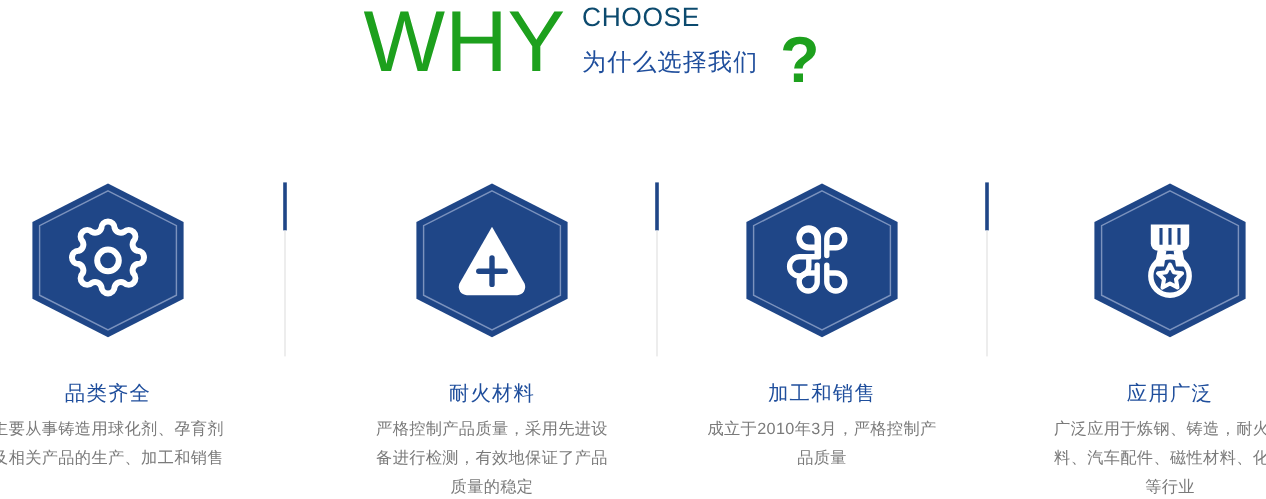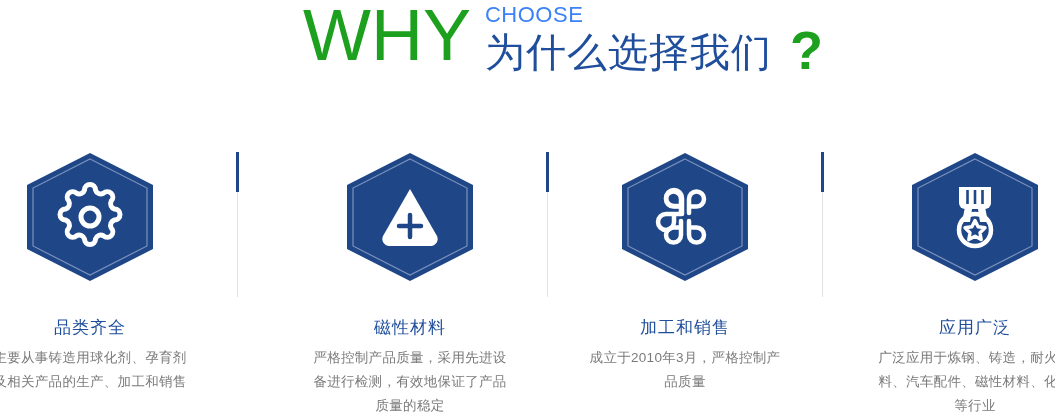--- a/index.html
+++ b/index.html
@@ -41,30 +41,30 @@
   .header-stack {
     display: flex;
     flex-direction: column;
     margin-left: 14px;
     margin-top: 2px;
   }
   .choose-word {
     font-size: 22px;
     line-height: 25px;
     font-weight: 400;
-    color: #3b82f6;
+    color: #0c4a6e;
     letter-spacing: 0.5px;
   }
   .cn-title-row {
     display: flex;
     align-items: center;
     margin-top: 2px;
   }
   .cn-title {
-    font-size: 40px;
+    font-size: 20px;
     line-height: 38px;
     color: #1f4e9c;
     font-weight: 400;
     letter-spacing: 1px;
   }
   .qmark {
     font-size: 54px;
     line-height: 46px;
     font-weight: bold;
     color: #1da01d;
@@ -187,21 +187,21 @@
           <polygon points="65,1 128,33 128,97 65,129 2,97 2,33" fill="#1f4687"></polygon>
           <polygon points="65,7 122,36 122,94 65,123 8,94 8,36" fill="none" stroke="#7b92bd" stroke-width="1.2"></polygon>
           <path d="M65,37 L92,84 a7,7 0 0 1 -6,10 L44,94 a7,7 0 0 1 -6,-10 Z" fill="#ffffff"></path>
           <g stroke="#1f4687" stroke-width="4.5" stroke-linecap="round">
             <line x1="65" y1="63" x2="65" y2="85"></line>
             <line x1="54" y1="74" x2="76" y2="74"></line>
           </g>
         </svg>
       </div>
     </div>
-    <div class="card-title">磁性材料</div>
+    <div class="card-title">耐火材料</div>
     <div class="card-desc">严格控制产品质量，采用先进设备进行检测，有效地保证了产品质量的稳定</div>
   </div>
 
   <div class="card card-2">
     <div class="hex-wrap">
       <div class="hex">
         <svg width="130" height="130" viewBox="0 0 130 130">
           <polygon points="65,1 128,33 128,97 65,129 2,97 2,33" fill="#1f4687"></polygon>
           <polygon points="65,7 122,36 122,94 65,123 8,94 8,36" fill="none" stroke="#7b92bd" stroke-width="1.2"></polygon>
           <g fill="none" stroke="#ffffff" stroke-width="4.5" stroke-linejoin="round" stroke-linecap="round">

